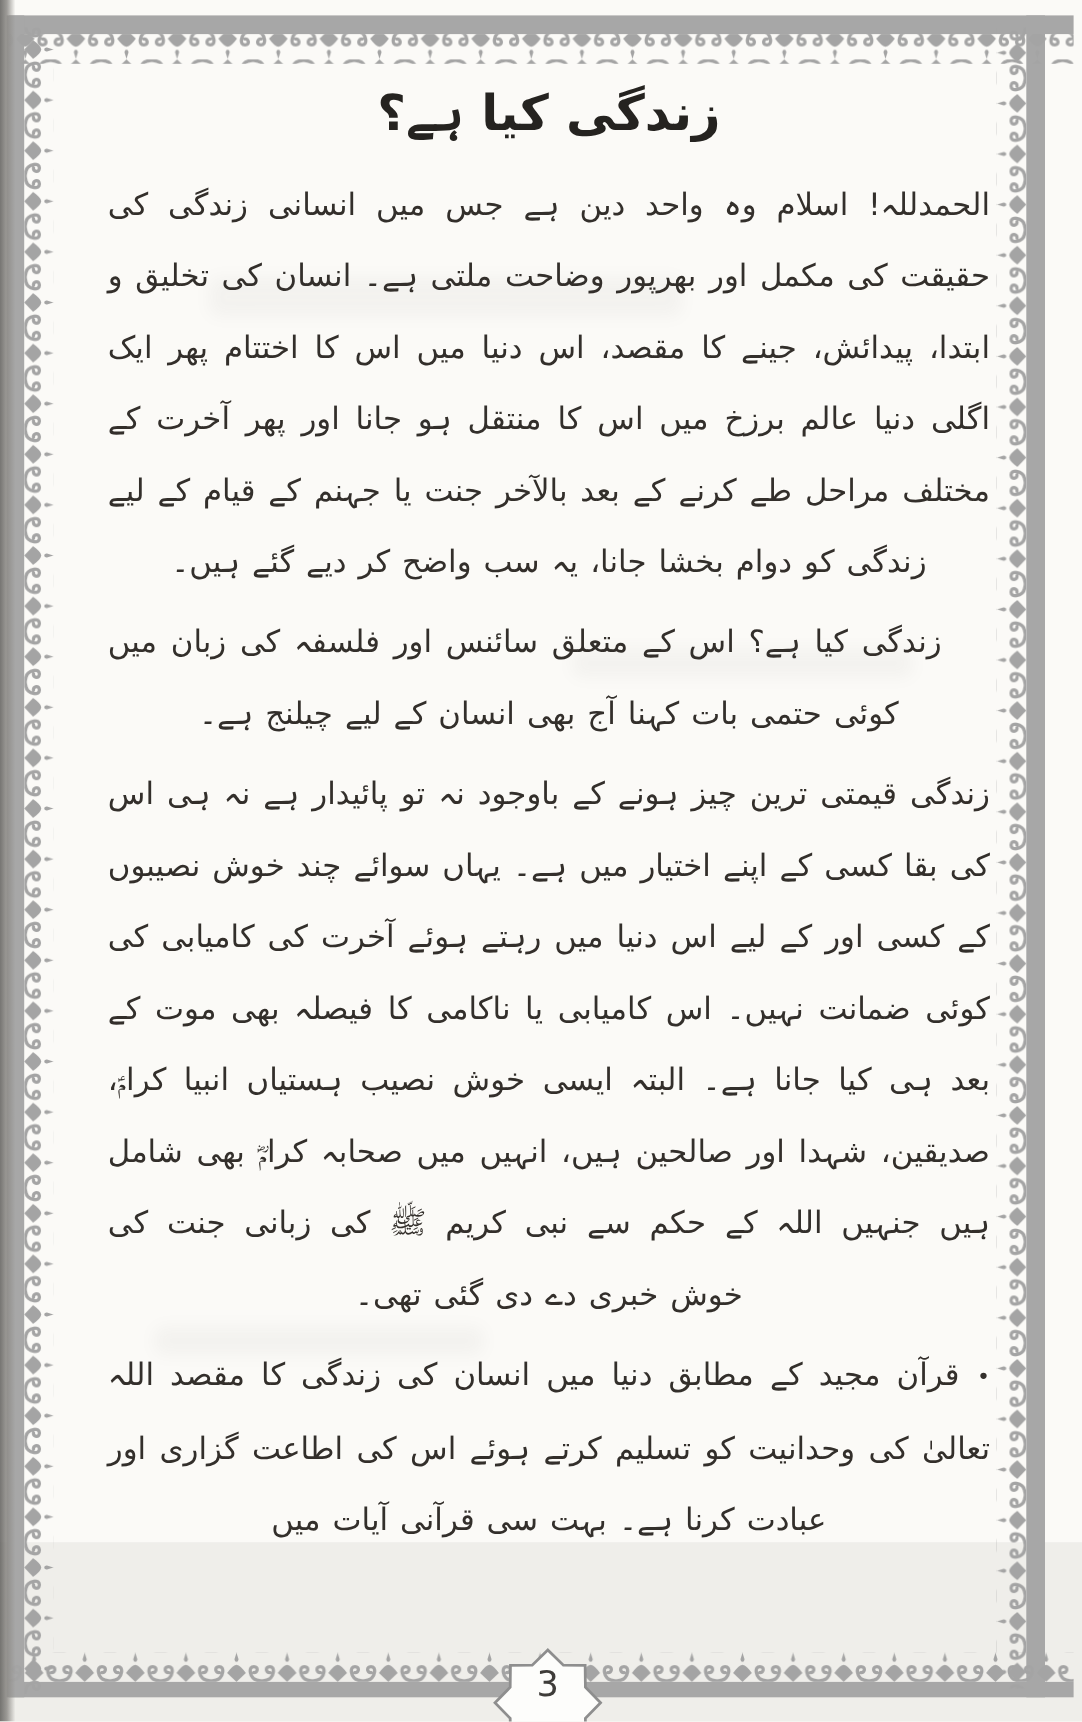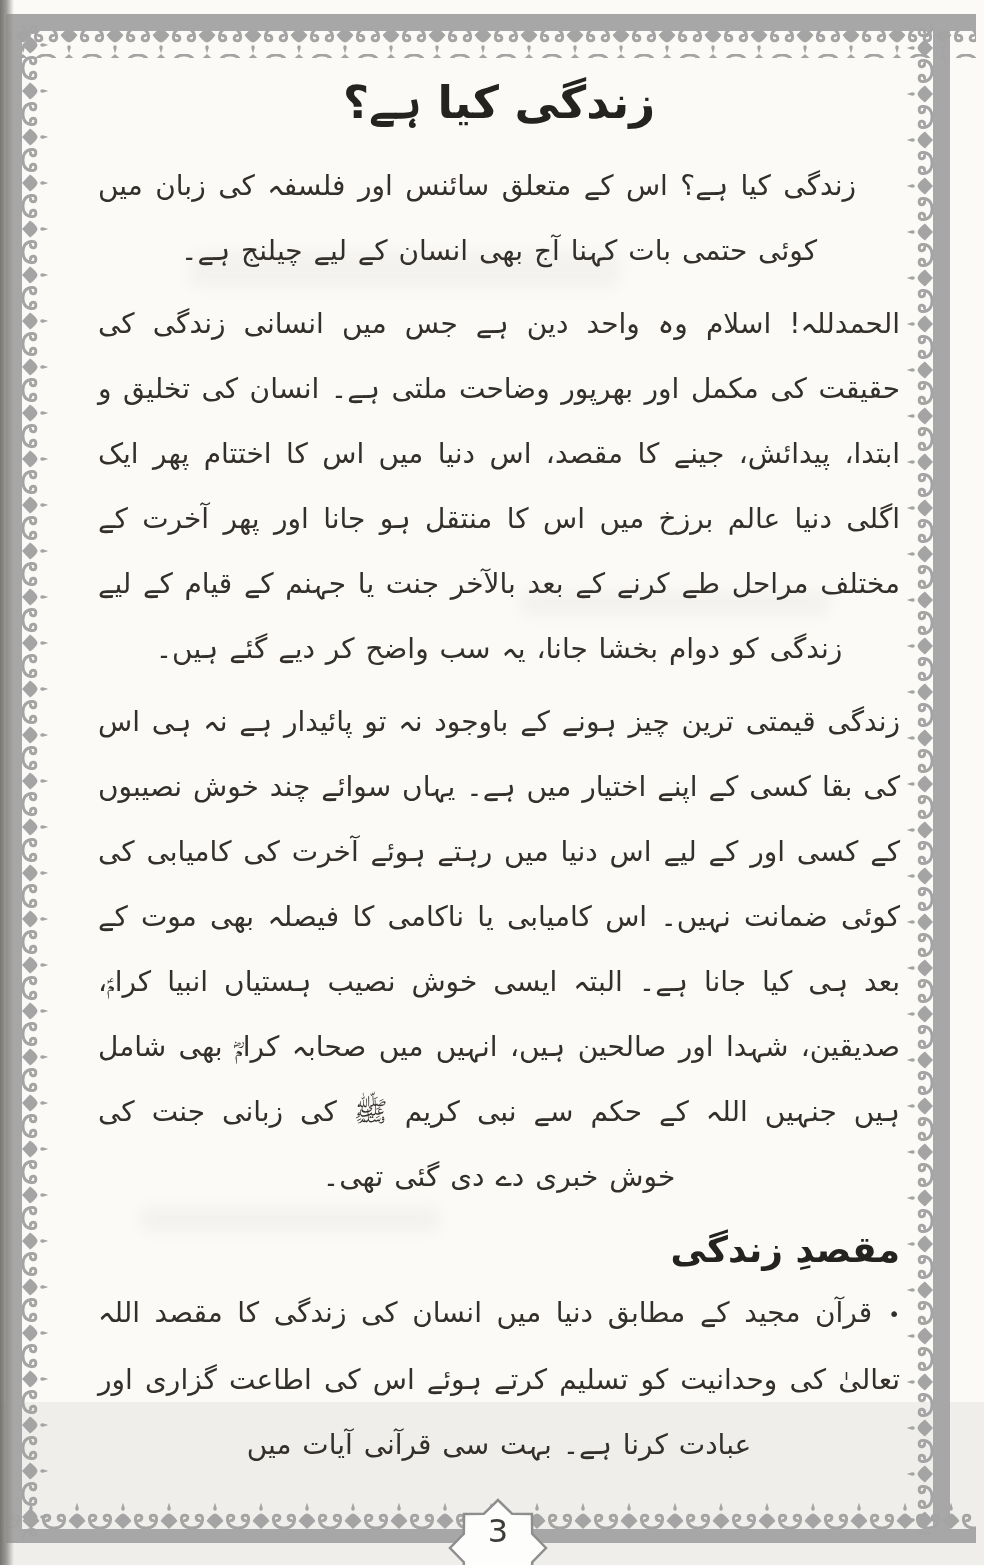--- a/index.html
+++ b/index.html
@@ -91,27 +91,26 @@
 
   <div class="scan-edge"></div>
 
   <div class="ghost g1"></div>
   <div class="ghost g2"></div>
   <div class="ghost g3"></div>
 
   <main class="content">
     <h1 class="title">زندگی کیا ہے؟</h1>
 
+    <p class="para">الحمدللہ! اسلام وہ واحد دین ہے جس میں انسانی زندگی کی حقیقت کی مکمل اور بھرپور وضاحت ملتی ہے۔ انسان کی تخلیق و ابتدا، پیدائش، جینے کا مقصد، اس دنیا میں اس کا اختتام پھر ایک اگلی دنیا عالم برزخ میں اس کا منتقل ہو جانا اور پھر آخرت کے مختلف مراحل طے کرنے کے بعد بالآخر جنت یا جہنم کے قیام کے لیے زندگی کو دوام بخشا جانا، یہ سب واضح کر دیے گئے ہیں۔</p>
+
     <p class="para indent">زندگی کیا ہے؟ اس کے متعلق سائنس اور فلسفہ کی زبان میں کوئی حتمی بات کہنا آج بھی انسان کے لیے چیلنج ہے۔</p>
-
-    <p class="para">الحمدللہ! اسلام وہ واحد دین ہے جس میں انسانی زندگی کی حقیقت کی مکمل اور بھرپور وضاحت ملتی ہے۔ انسان کی تخلیق و ابتدا، پیدائش، جینے کا مقصد، اس دنیا میں اس کا اختتام پھر ایک اگلی دنیا عالم برزخ میں اس کا منتقل ہو جانا اور پھر آخرت کے مختلف مراحل طے کرنے کے بعد بالآخر جنت یا جہنم کے قیام کے لیے زندگی کو دوام بخشا جانا، یہ سب واضح کر دیے گئے ہیں۔</p>
 
     <p class="para">زندگی قیمتی ترین چیز ہونے کے باوجود نہ تو پائیدار ہے نہ ہی اس کی بقا کسی کے اپنے اختیار میں ہے۔ یہاں سوائے چند خوش نصیبوں کے کسی اور کے لیے اس دنیا میں رہتے ہوئے آخرت کی کامیابی کی کوئی ضمانت نہیں۔ اس کامیابی یا ناکامی کا فیصلہ بھی موت کے بعد ہی کیا جانا ہے۔ البتہ ایسی خوش نصیب ہستیاں انبیا کرامؑ، صدیقین، شہدا اور صالحین ہیں، انہیں میں صحابہ کرامؓ بھی شامل ہیں جنہیں اللہ کے حکم سے نبی کریم ﷺ کی زبانی جنت کی خوش خبری دے دی گئی تھی۔</p>
 
-    <h2 class="heading">مقصدِ زندگی</h2>
 
 
     <p class="para">
       <span class="bullet">•</span><span>قرآن مجید کے مطابق دنیا میں انسان کی زندگی کا مقصد اللہ تعالیٰ کی وحدانیت کو تسلیم کرتے ہوئے اس کی اطاعت گزاری اور عبادت کرنا ہے۔ بہت سی قرآنی آیات میں</span>
     </p>
   </main>
 
   <div class="pageno-badge">
     <svg width="100" height="100" viewBox="0 0 100 100" xmlns="http://www.w3.org/2000/svg">
       <polygon fill="#fdfdfb" stroke="#8e8e8e" stroke-width="2.5" stroke-linejoin="miter" points="50,2 35.84,15.82 16.06,16.06 15.82,35.84 2,50 15.82,64.16 16.06,83.94 35.84,84.18 50,98 64.16,84.18 83.94,83.94 84.18,64.16 98,50 84.18,35.84 83.94,16.06 64.16,15.82"></polygon>

